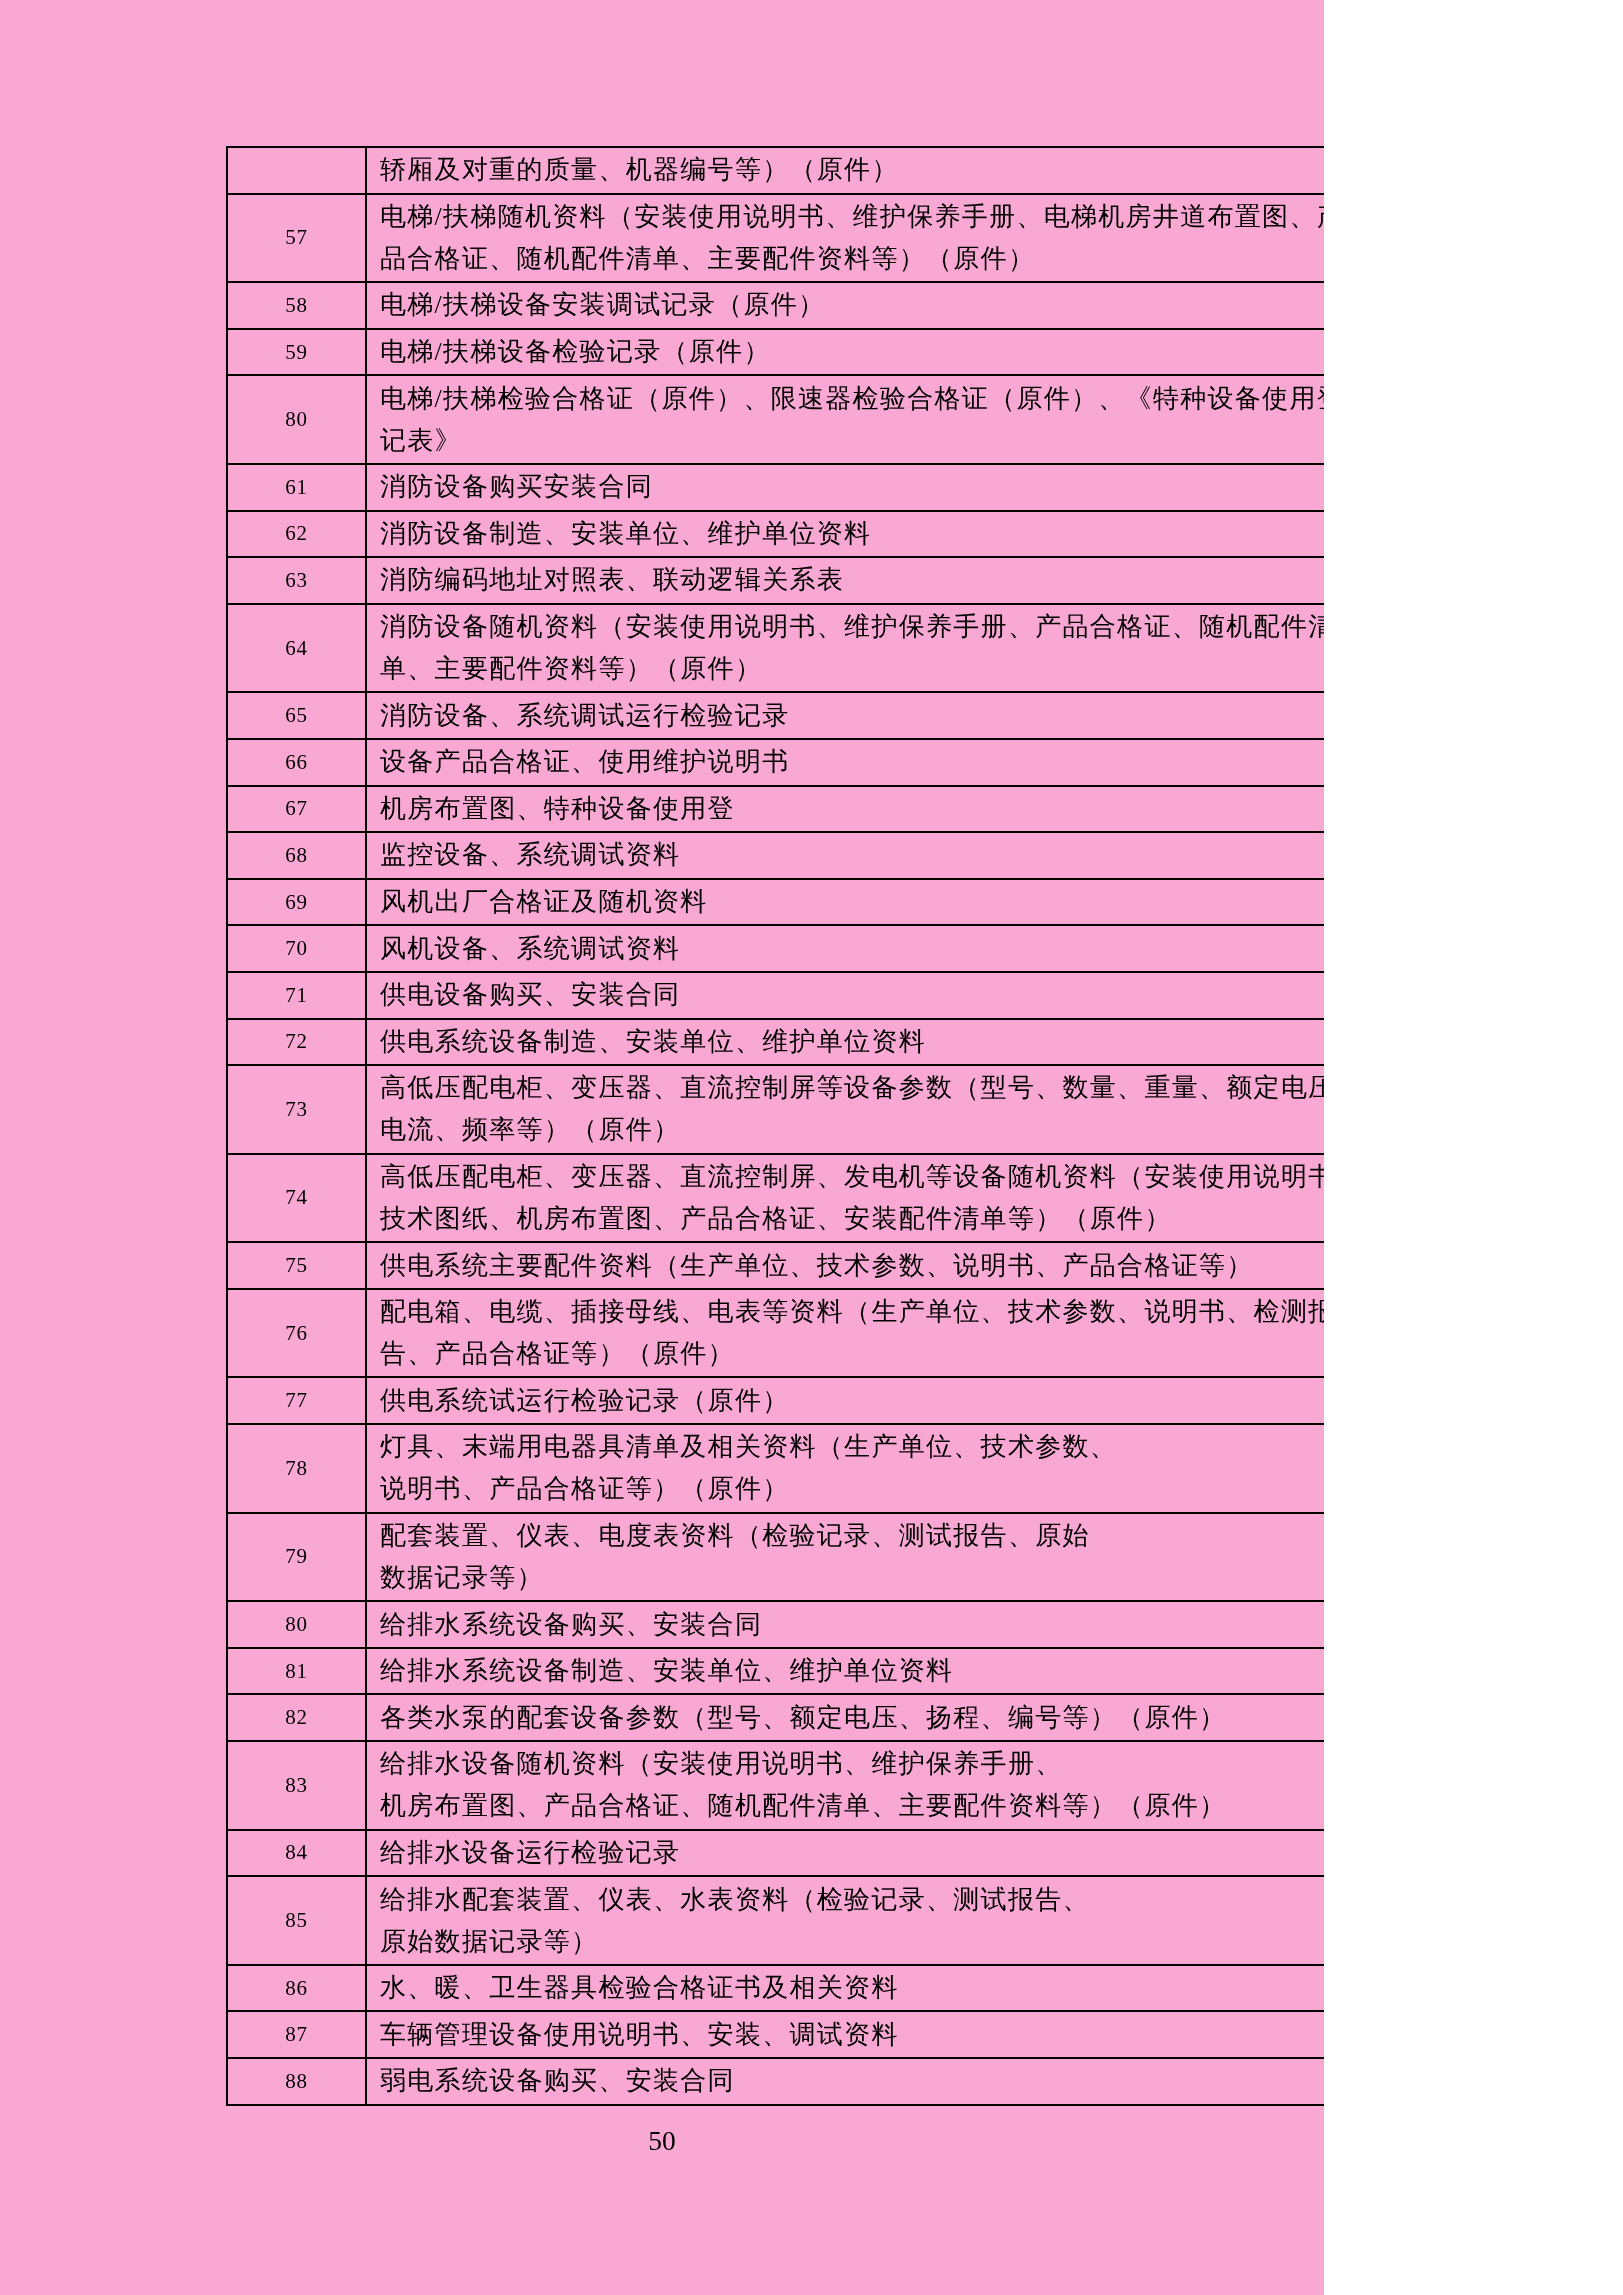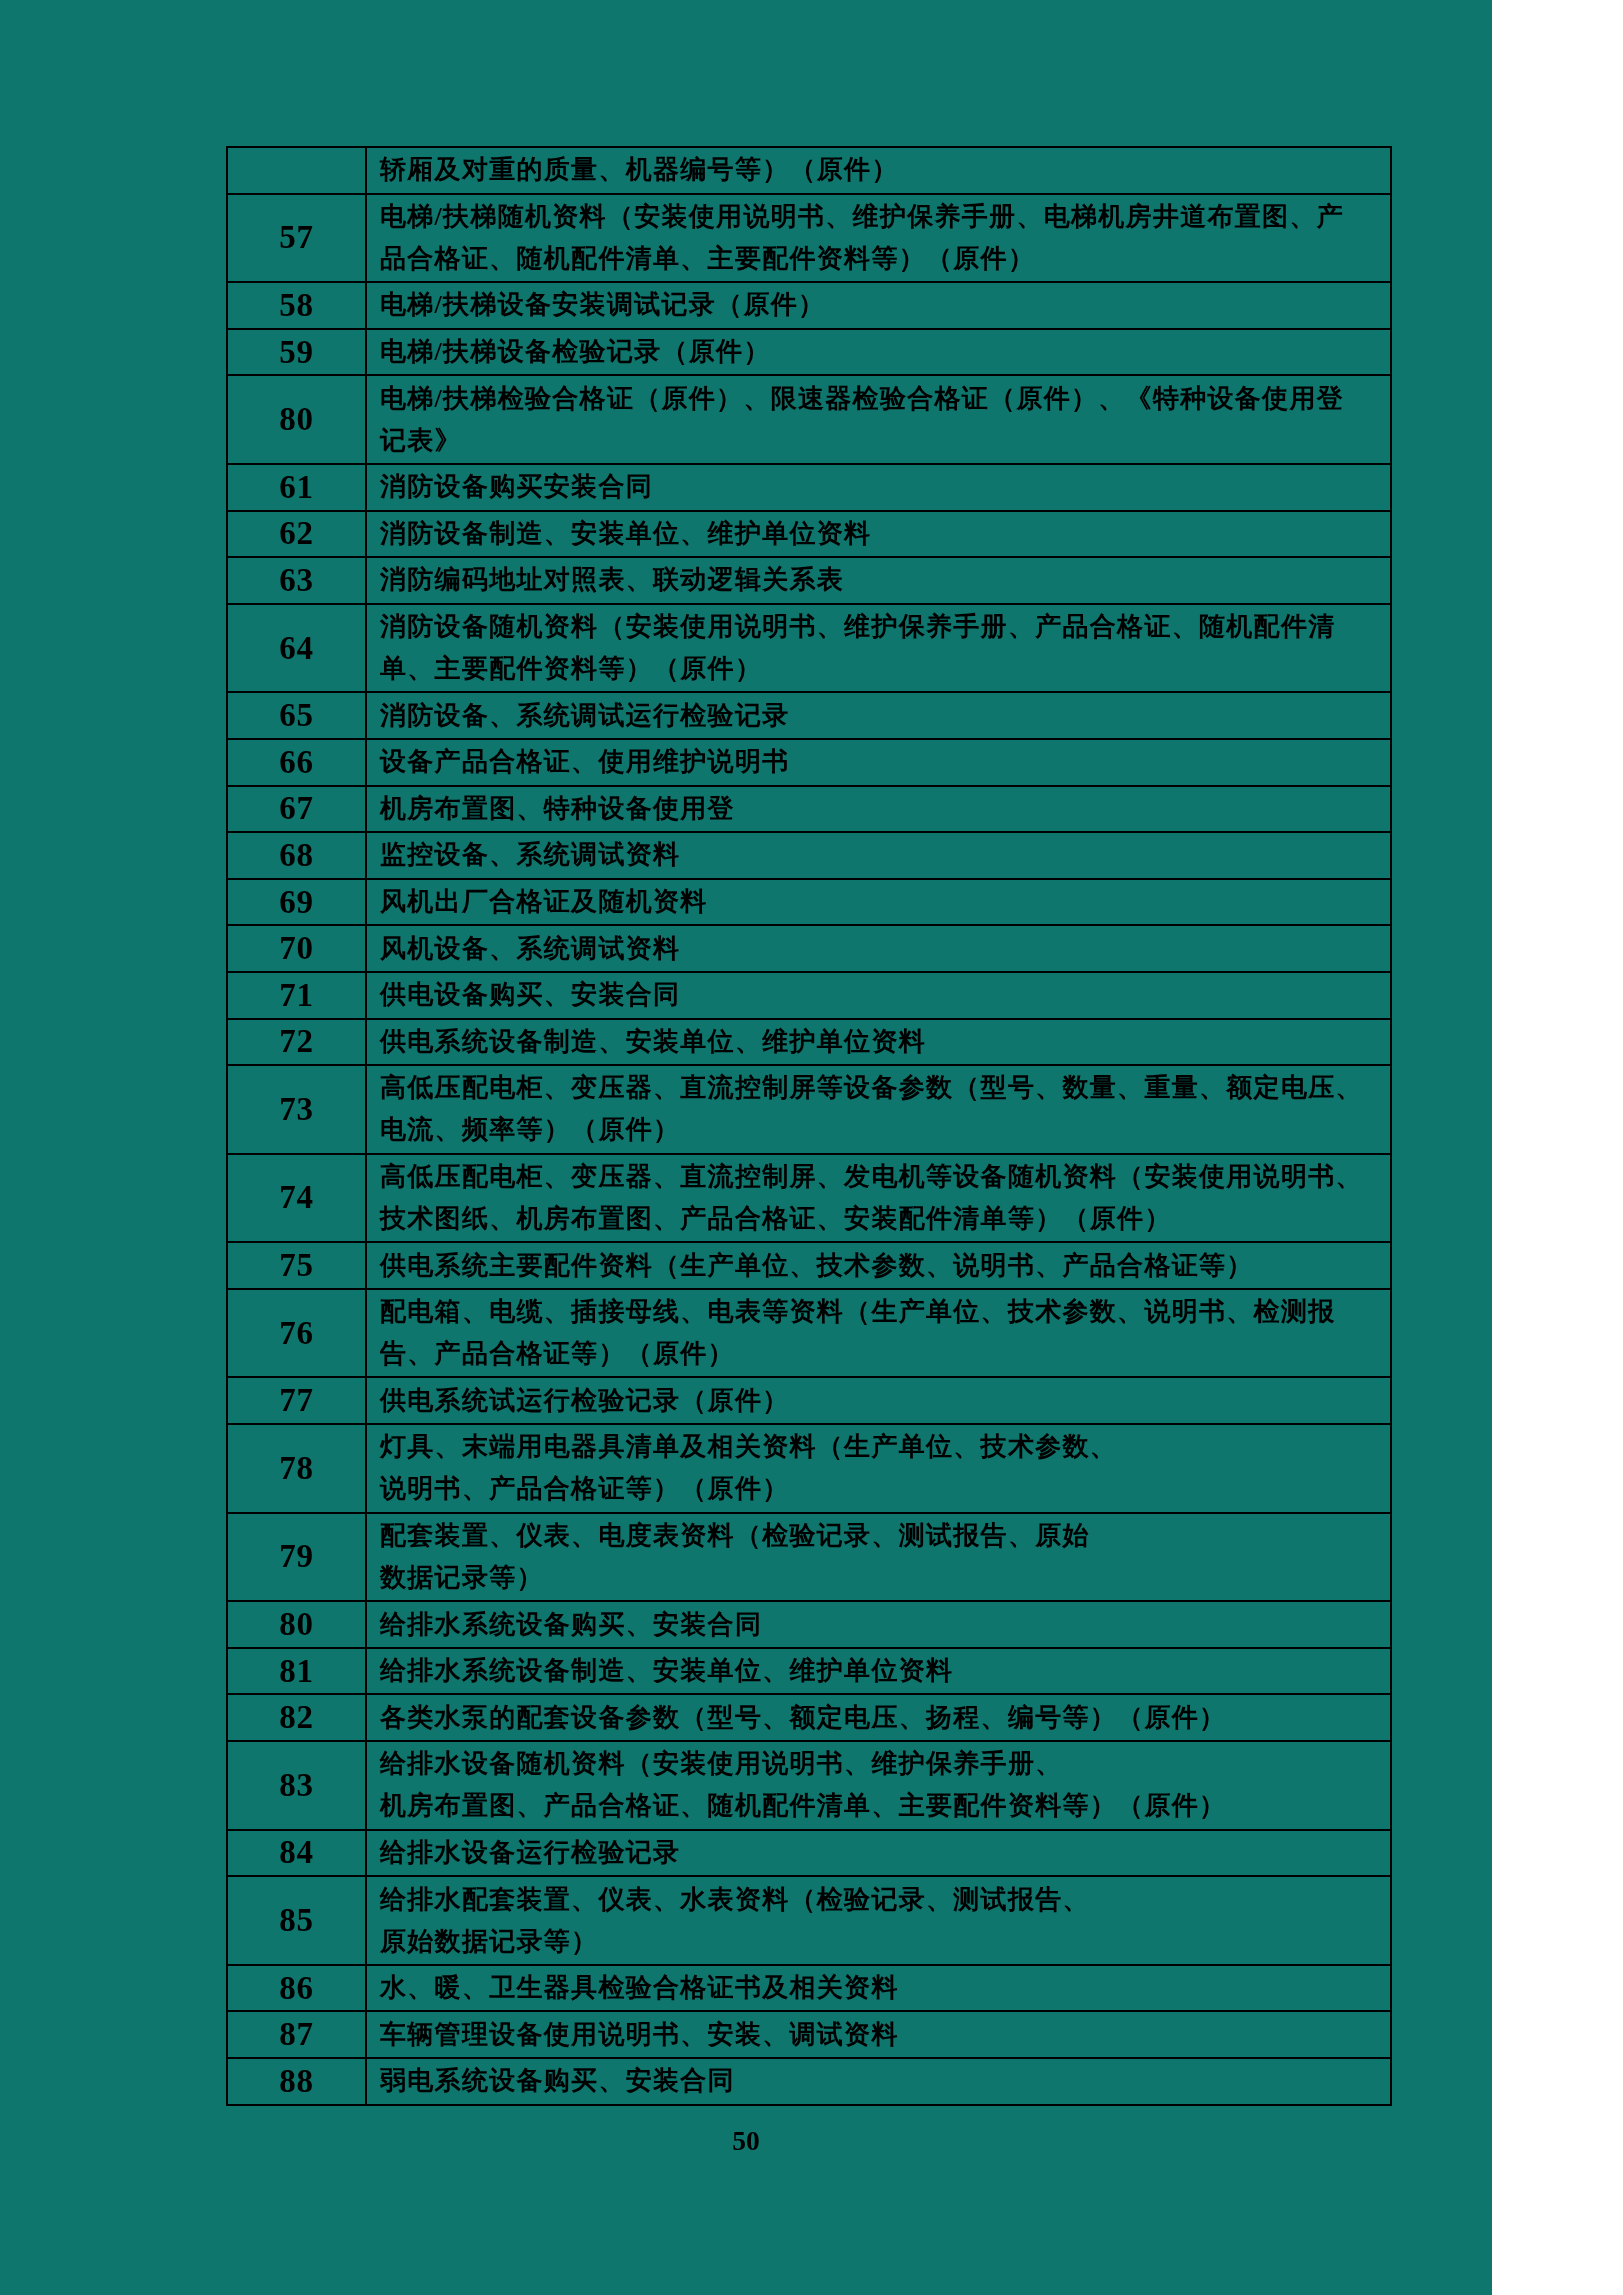--- a/index.html
+++ b/index.html
@@ -1,42 +1,41 @@
 <!DOCTYPE html>
 <html style="font-size:10.5px"><head>
 <meta charset="utf-8">
 <style>
   * { box-sizing: border-box; margin: 0; padding: 0; }
   html, body { background: #ffffff; }
   .page {
     position: relative;
-    width: 1492px;
+    width: 1324px;
     height: 2295px;
-    background: #0f766e;
+    background: #f9a8d4;
     font-family: "Liberation Serif", "DejaVu Serif", serif;
     color: #000000;
     overflow: hidden;
-    font-weight: bold;
   }
   table.doc-table {
     position: absolute;
     left: 226px;
     top: 146px;
     width: 1166px;
     border-collapse: collapse;
     table-layout: fixed;
   }
   .doc-table td {
     border: 2.6px solid #000000;
     vertical-align: middle;
   }
   td.num {
     width: 139px;
     text-align: center;
-    font-size: 33px;
+    font-size: 21px;
     letter-spacing: 0.7px;
   }
   td.txt {
     padding: 1.3px 9.8px 1.3px 13px;
     font-size: 26px;
     letter-spacing: 1.3px;
     line-height: 42px;
     white-space: pre-line;
     text-align: left;
   }

